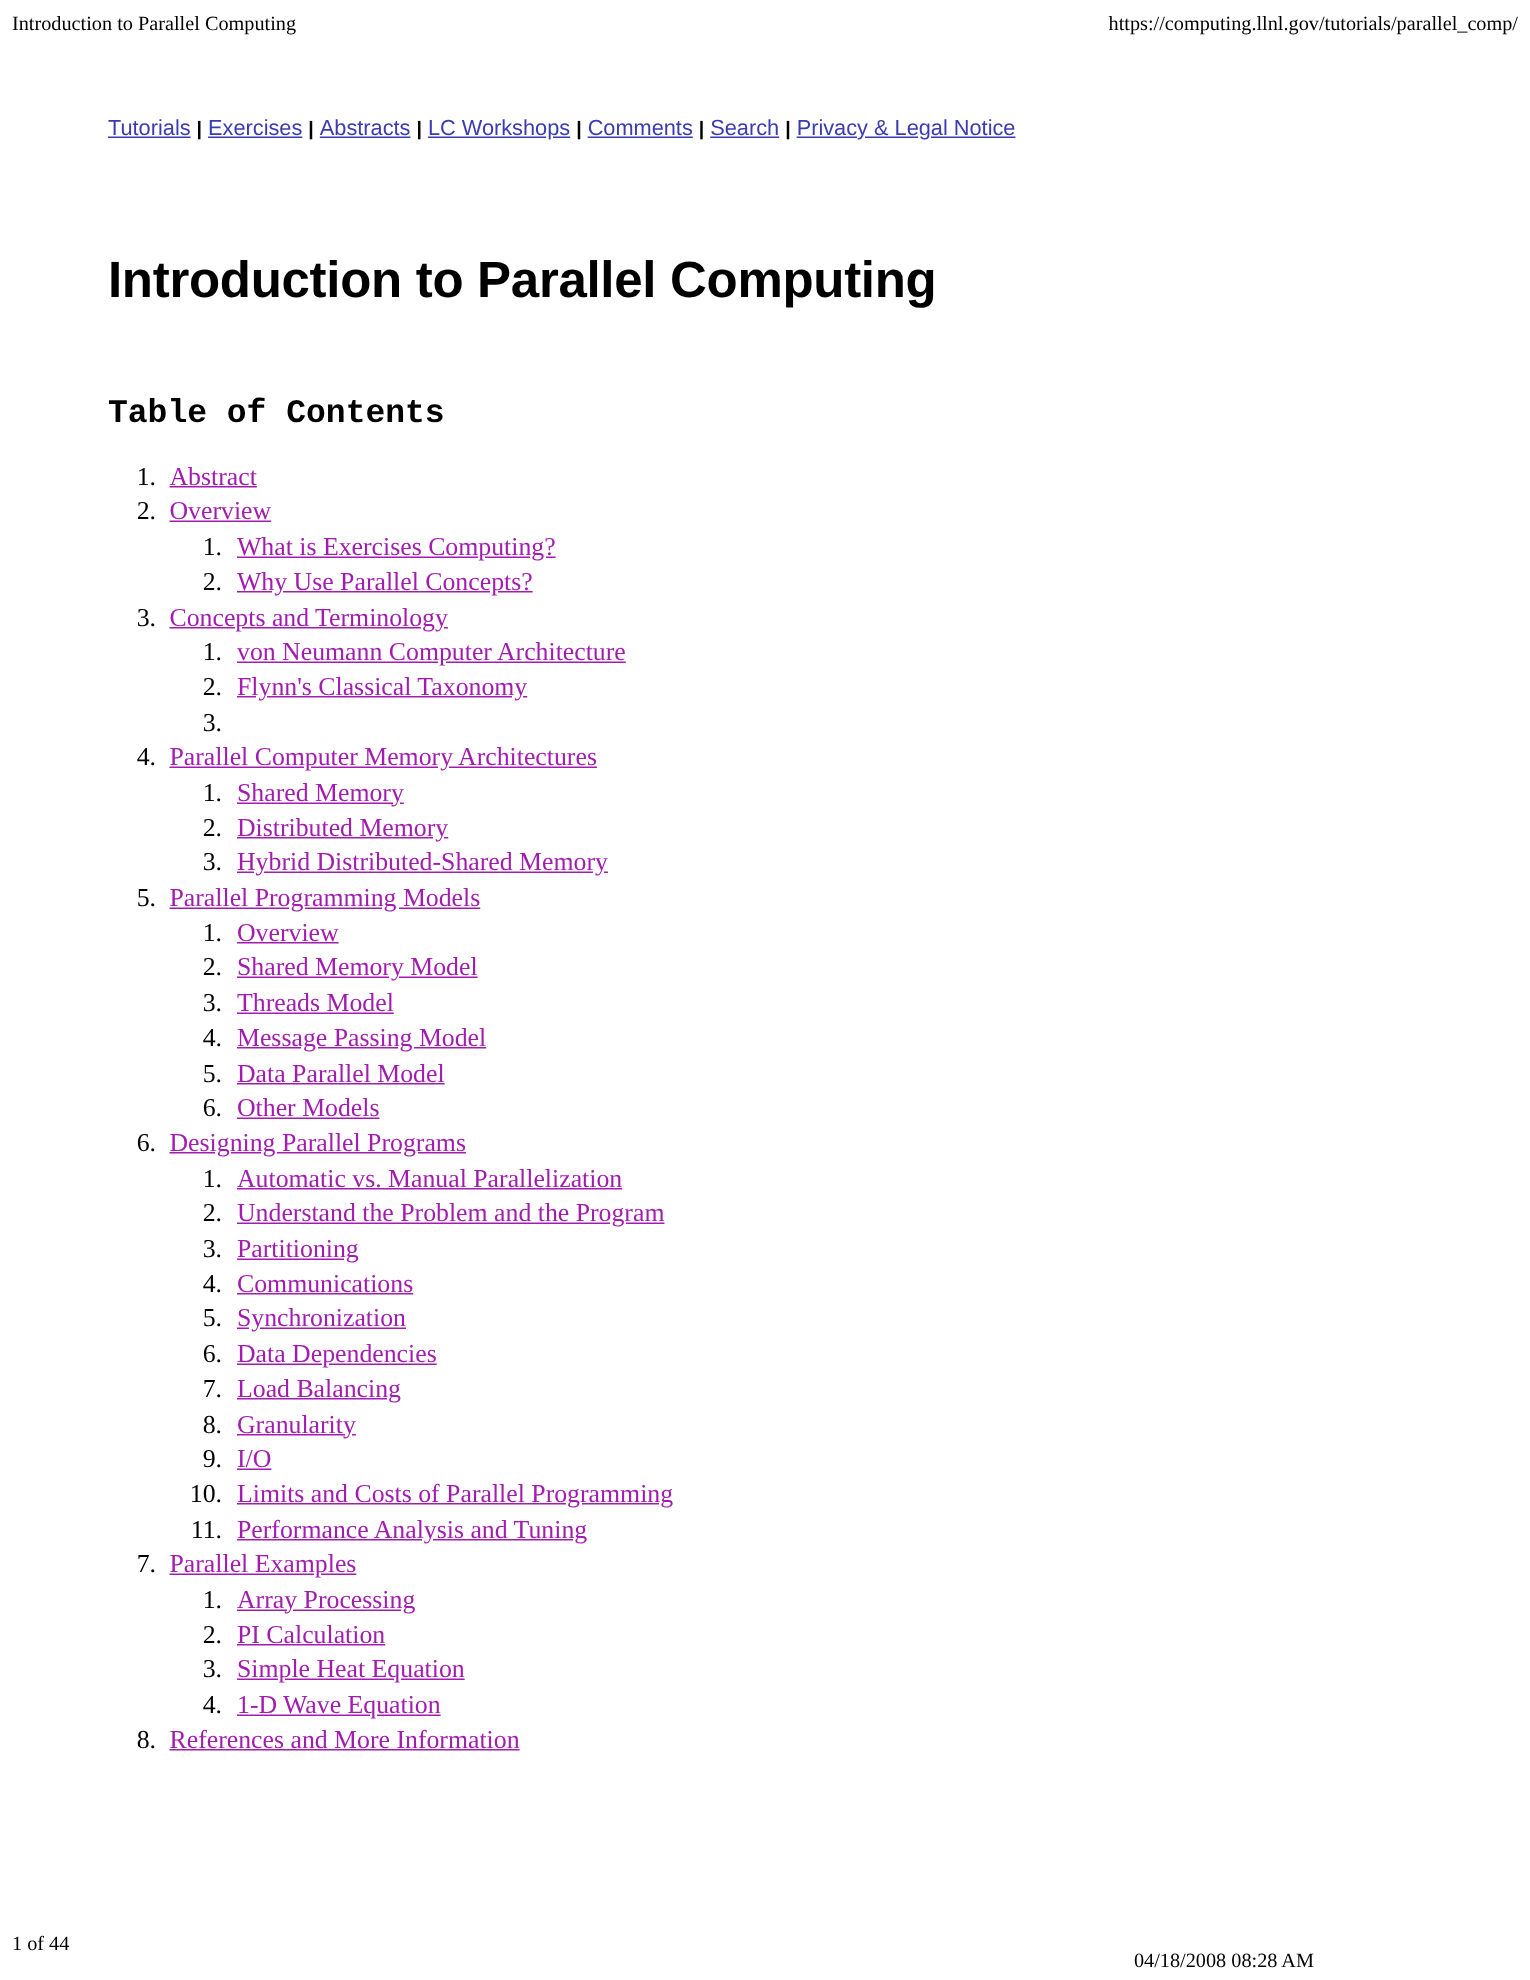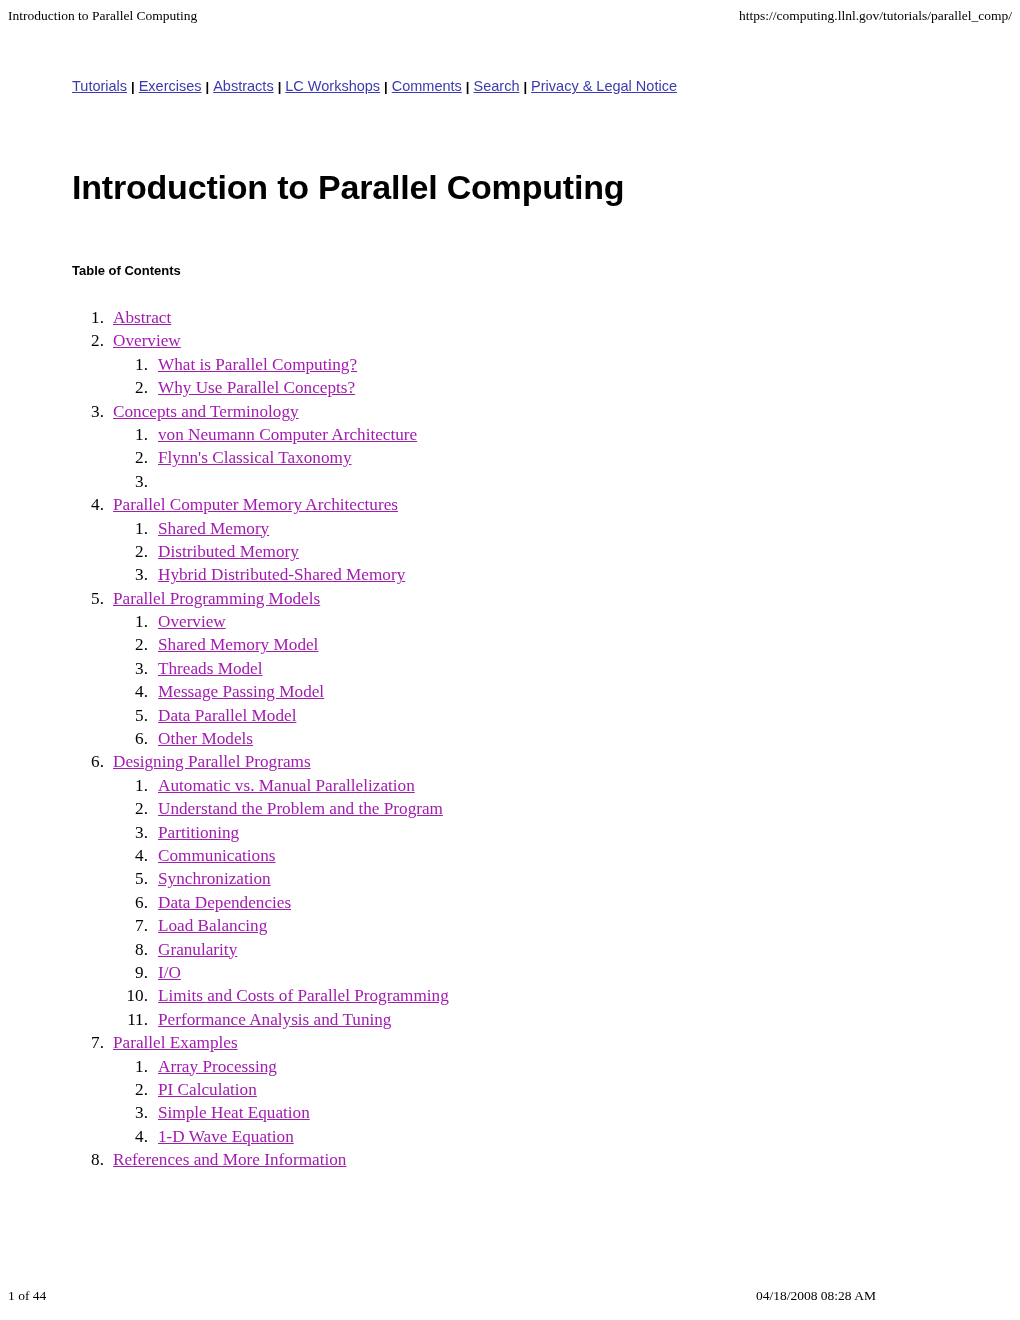--- a/index.html
+++ b/index.html
@@ -78,22 +78,22 @@
     font-weight: bold;
     letter-spacing: -0.2px;
     color: #000000;
   }
 
   h2.toc-title {
     position: absolute;
     left: 72px;
     top: 263px;
     margin: 0;
-    font-family: Liberation Sans, sans-serif;
-    font-size: 13px;
+    font-family: Liberation Mono, monospace;
+    font-size: 22px;
     font-weight: bold;
     color: #000000;
   }
 
   
   .toc {
     position: absolute;
     left: 0;
     top: 306px;
     width: 1020px;
@@ -134,21 +134,21 @@
   }
   .print-footer .pf-left {
     position: absolute;
     left: 8px;
     top: 0;
     white-space: nowrap;
   }
   .print-footer .pf-right {
     position: absolute;
     right: 8px;
-    top: 0;
+    top: 11px;
     white-space: nowrap;
     margin-left: 20px;
   }
 </style>
 </head>
 <body>
 
 <div class="print-header">
   <span class="ph-left">Introduction to Parallel Computing</span>
   <span class="ph-right">https://computing.llnl.gov/tutorials/parallel_comp/</span>
@@ -166,21 +166,21 @@
       <div class="toc-row lvl1">
         <span class="toc-num">1.</span>
         <a class="toc-link" href="#">Abstract</a>
       </div>
       <div class="toc-row lvl1">
         <span class="toc-num">2.</span>
         <a class="toc-link" href="#">Overview</a>
       </div>
       <div class="toc-row lvl2">
         <span class="toc-num">1.</span>
-        <a class="toc-link" href="#">What is Parallel Computing?</a>
+        <a class="toc-link" href="#">What is Exercises Computing?</a>
       </div>
       <div class="toc-row lvl2">
         <span class="toc-num">2.</span>
         <a class="toc-link" href="#">Why Use Parallel Concepts?</a>
       </div>
       <div class="toc-row lvl1">
         <span class="toc-num">3.</span>
         <a class="toc-link" href="#">Concepts and Terminology</a>
       </div>
       <div class="toc-row lvl2">

